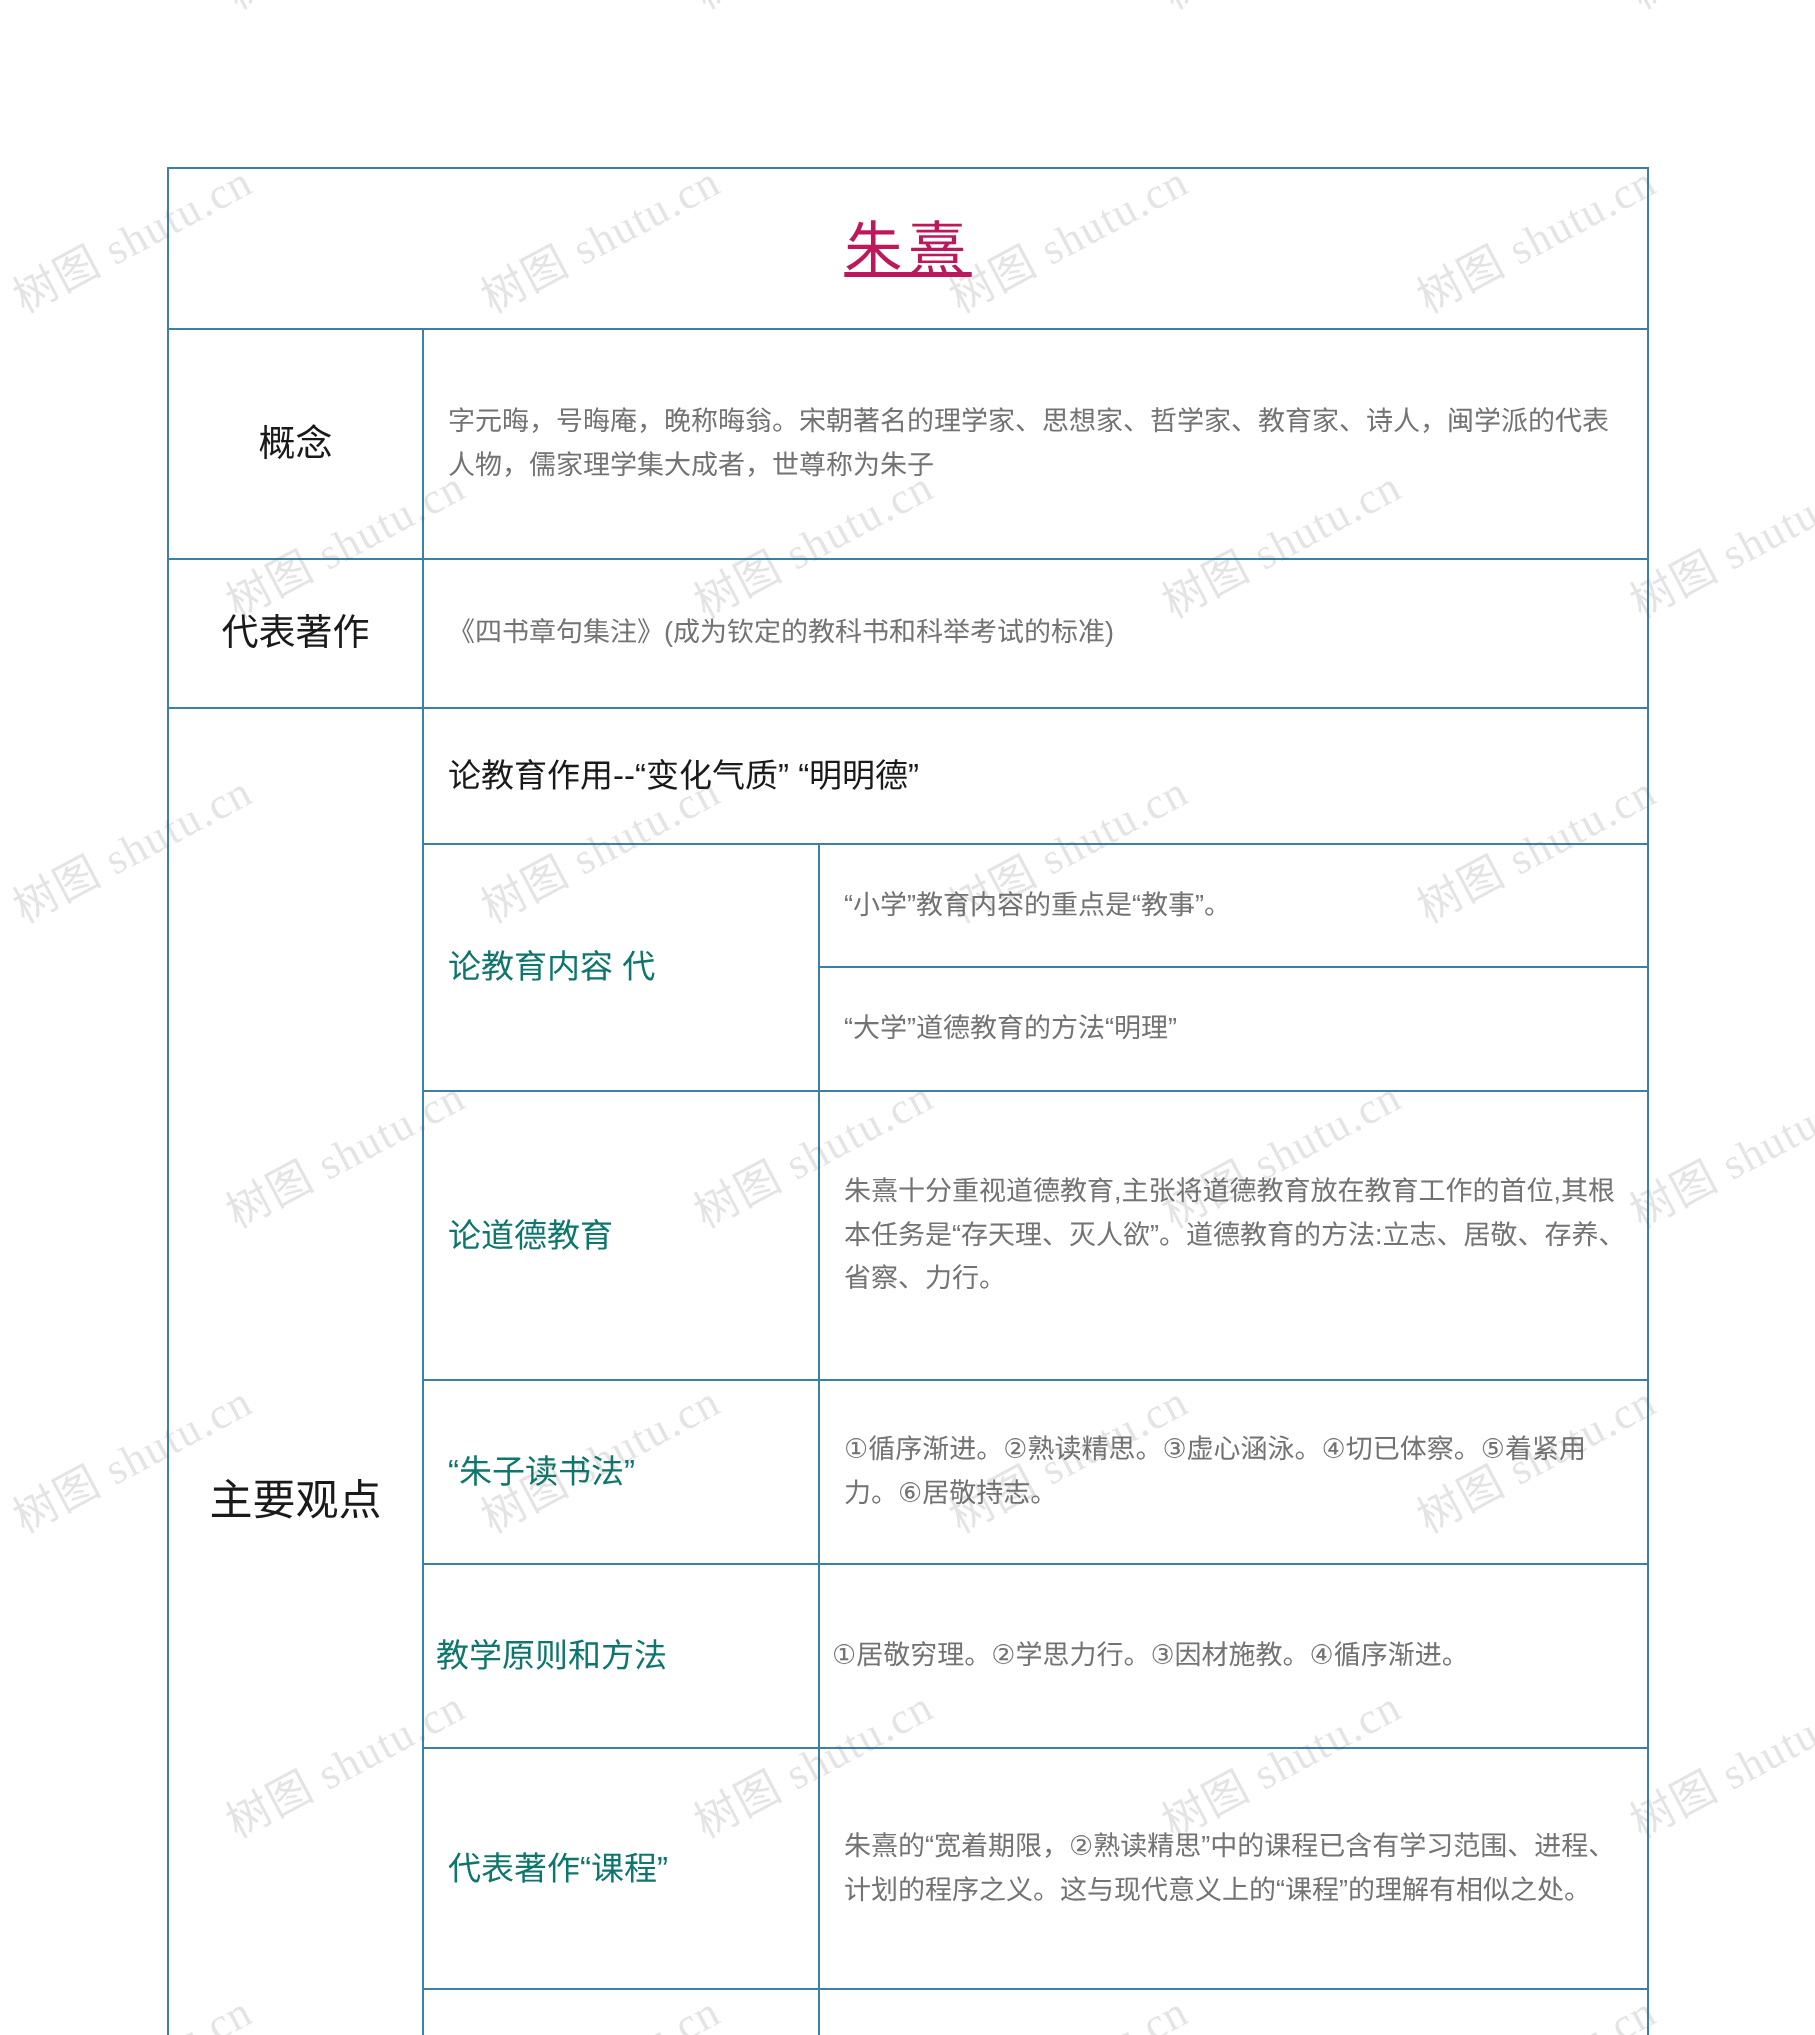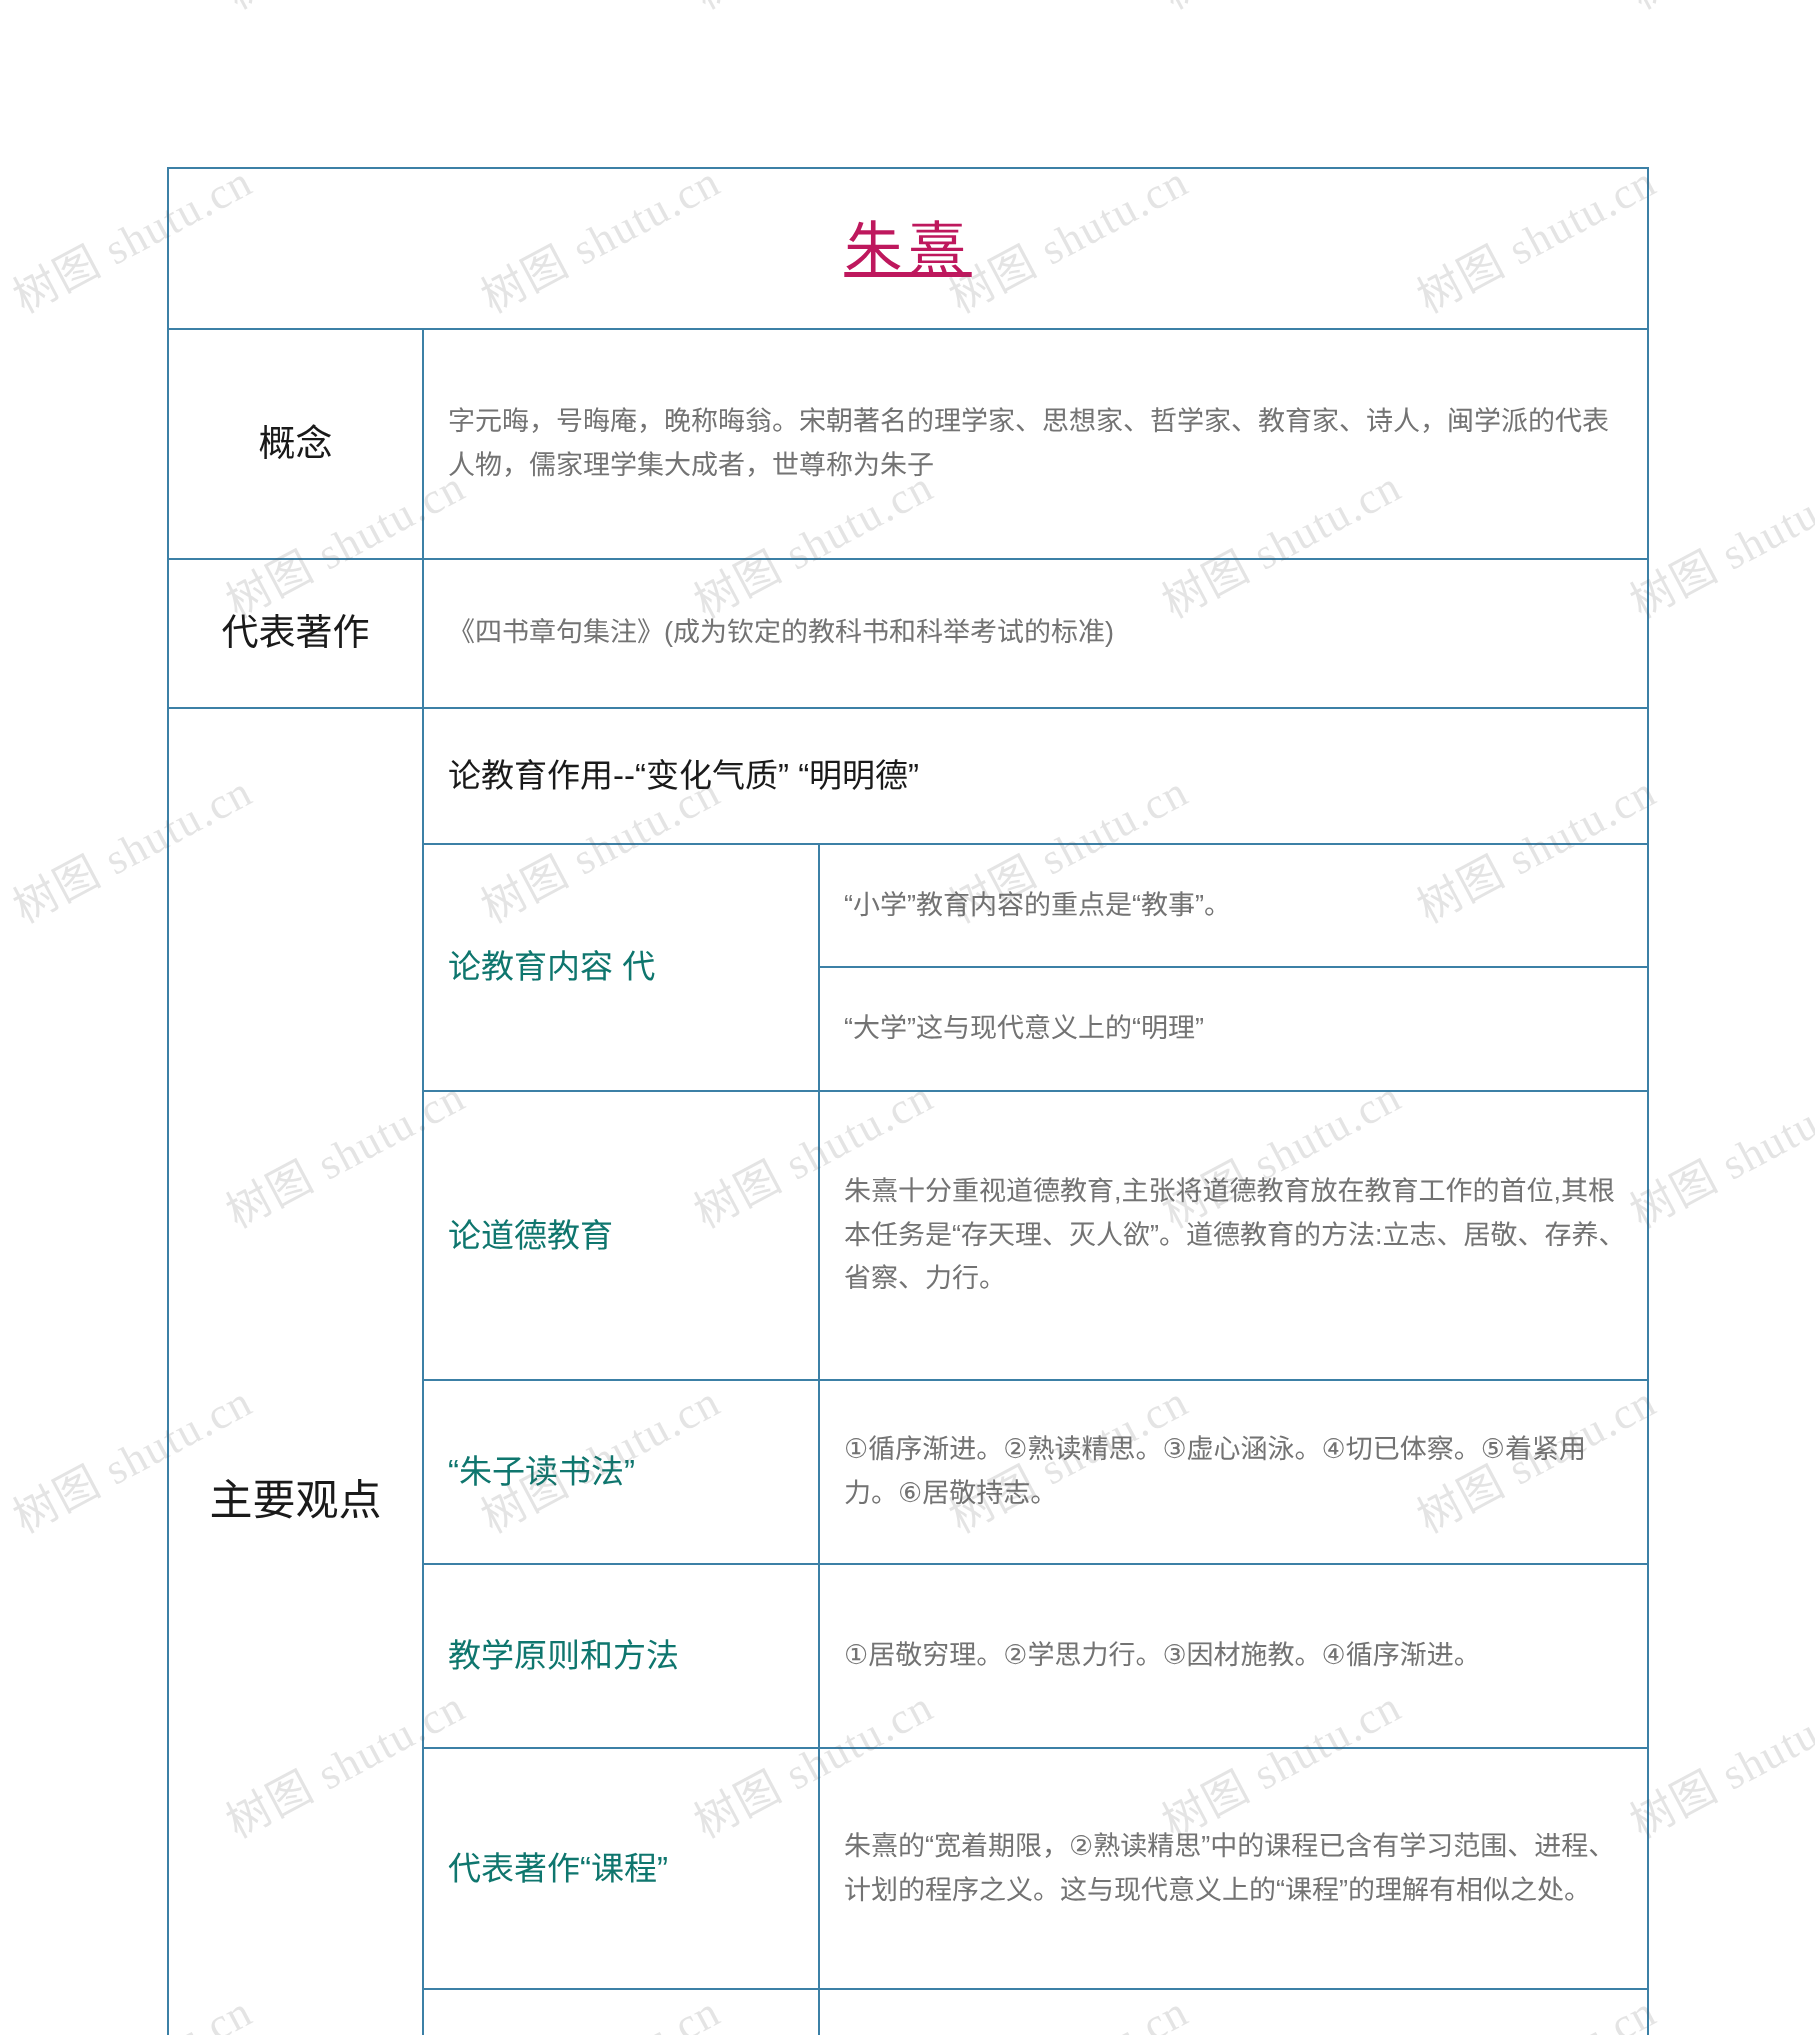--- a/index.html
+++ b/index.html
@@ -110,21 +110,21 @@
   }
 
   
   tr.r-concept   td { height: 191px; }
   tr.r-works     td { height: 110px; }
   tr.r-func      td { height: 92px; }
   tr.r-cont1     td { height: 85px; }
   tr.r-cont2     td { height: 85px; }
   tr.r-moral     td { height: 247px; }
   tr.r-read      td { height: 142px; }
-  tr.r-teach     td { height: 142px; }
+  tr.r-teach     td { height: 142px; padding-left: 12px; }
   tr.r-course    td { height: 199px; }
   tr.r-myth      td { height: 262px; }
 </style>
 </head>
 <body>
 
 <div class="sheet">
   <table class="mindmap">
     <colgroup>
       <col class="col-a">
@@ -150,21 +150,21 @@
       <tr class="r-func">
         <td class="label-cell big" rowspan="9">主要观点</td>
         <td class="wide-cell" colspan="2">论教育作用--“变化气质”  “明明德”</td>
       </tr>
 
       <tr class="r-cont1">
         <td class="mid-cell" rowspan="2">论教育内容 代</td>
         <td class="body-cell">“小学”教育内容的重点是“教事”。</td>
       </tr>
       <tr class="r-cont2">
-        <td class="body-cell">“大学”这与现代意义上的“明理”</td>
+        <td class="body-cell">“大学”道德教育的方法“明理”</td>
       </tr>
 
       <tr class="r-moral">
         <td class="mid-cell">论道德教育</td>
         <td class="body-cell">朱熹十分重视道德教育,主张将道德教育放在教育工作的首位,其根本任务是“存天理、灭人欲”。道德教育的方法:立志、居敬、存养、省察、力行。</td>
       </tr>
 
       <tr class="r-read">
         <td class="mid-cell">“朱子读书法”</td>
         <td class="body-cell">①循序渐进。②熟读精思。③虚心涵泳。④切已体察。⑤着紧用力。⑥居敬持志。</td>

